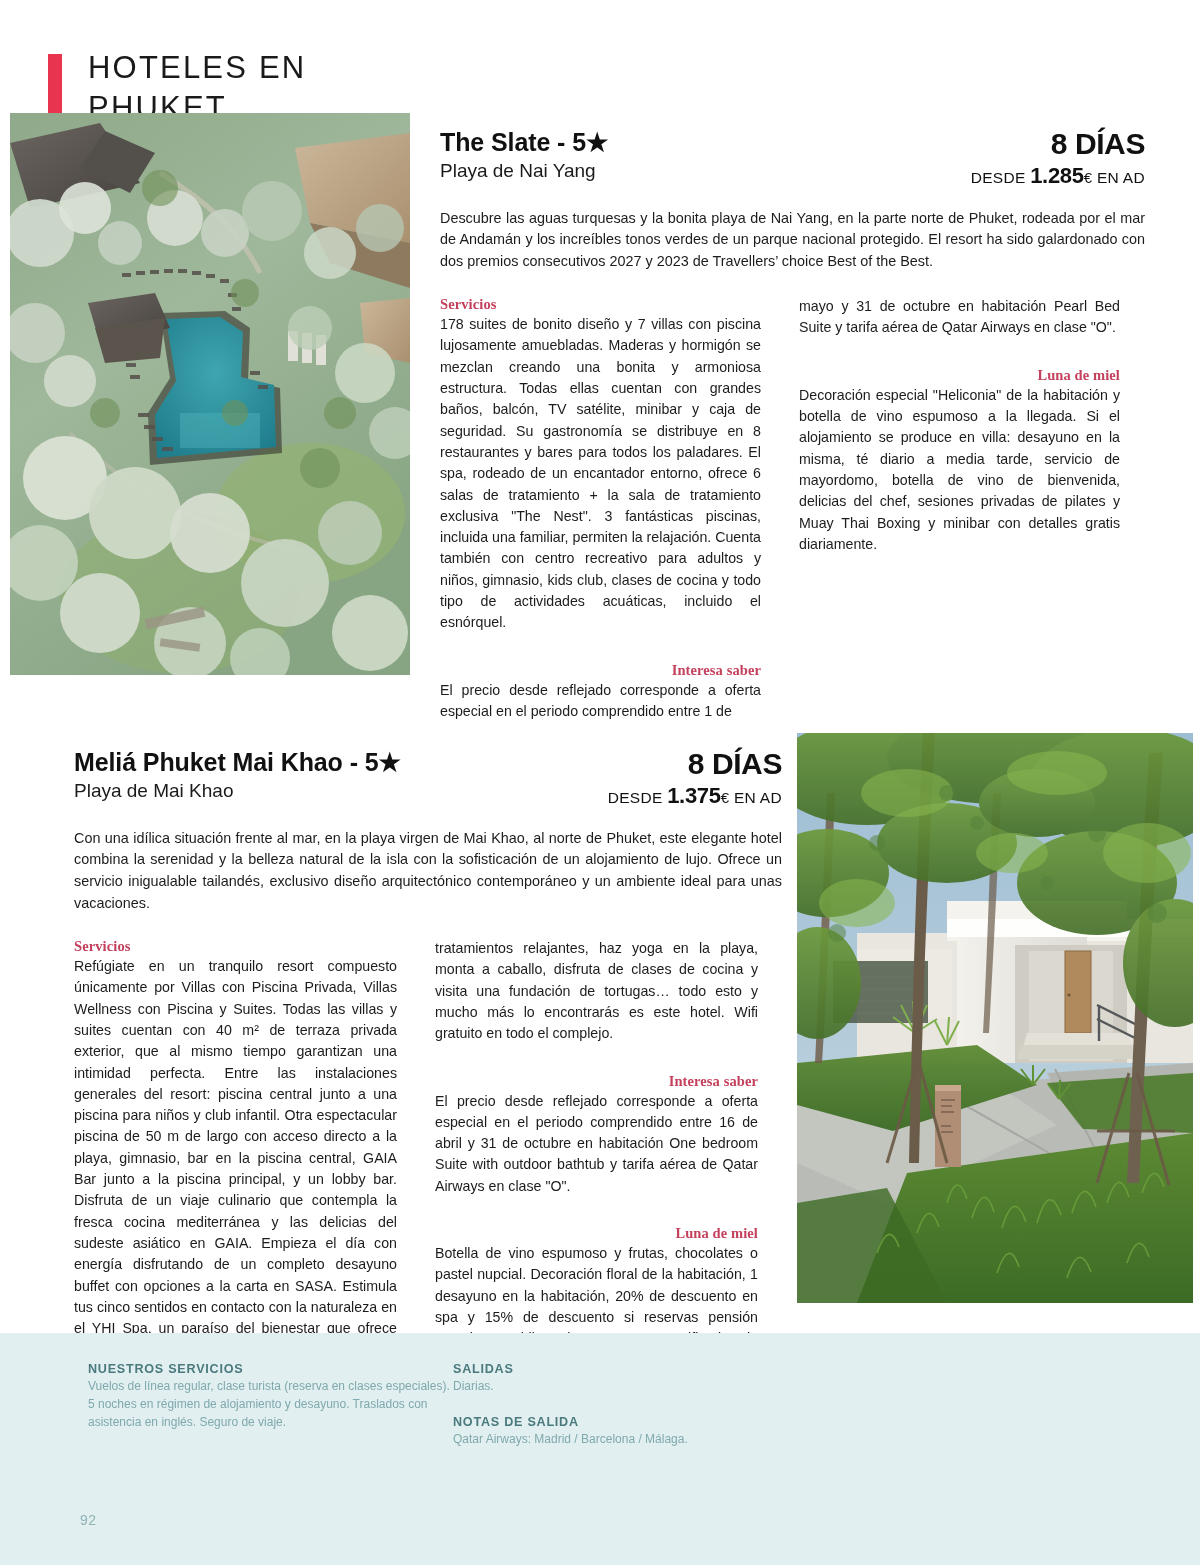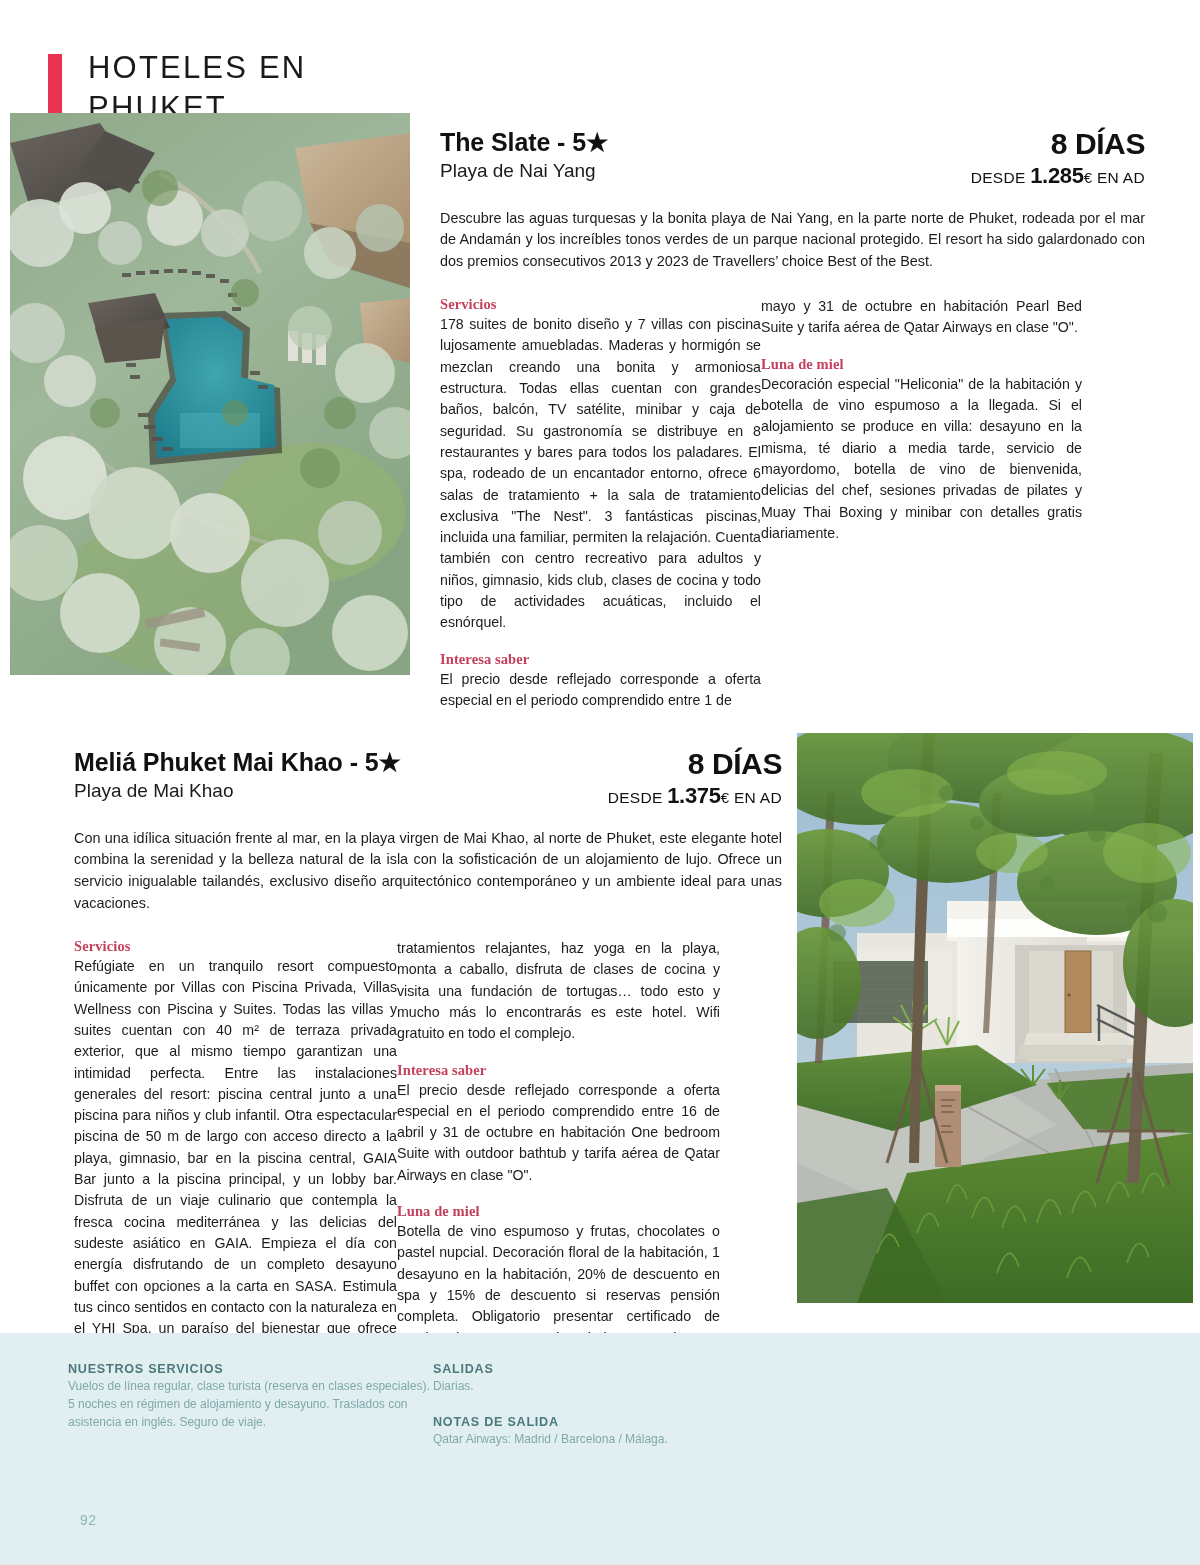--- a/index.html
+++ b/index.html
@@ -107,54 +107,55 @@
     margin-top: 19px;
     font-size: 14.4px;
     line-height: 1.52;
     color: #1c1c1c;
     text-align: justify;
   }
 
   
   .cols {
     display: flex;
+    gap: 38px;
     margin-top: 23px;
   }
   .col { width: 321px; }
   .hotel-2 .col { width: 323px; }
 
   .sec-title {
     font-family: "Liberation Serif", serif;
     font-weight: bold;
     font-size: 14.5px;
     color: #C4405C;
     margin-bottom: 1px;
     letter-spacing: 0.1px;
   }
-  .sec-title.spaced { margin-top: 17px; }
+  .sec-title.spaced { margin-top: 28px; text-align: right; }
   .sec-body {
     font-size: 14.2px;
     line-height: 1.5;
     color: #1c1c1c;
     text-align: justify;
     hyphens: none;
   }
 
   
   .footer-band {
     position: absolute;
     left: 0;
     top: 1333px;
     width: 1200px;
     height: 232px;
     background: #E2EFF0;
   }
   .footer-inner {
     position: absolute;
-    left: 68px;
+    left: 88px;
     top: 29px;
     width: 1060px;
     display: flex;
   }
   .f-col-1 { width: 365px; }
   .f-col-2 { width: 363px; }
   .f-col-3 { width: 330px; }
 
   .f-head {
     font-size: 12.6px;
@@ -313,21 +314,21 @@
     </div>
     <div class="price-box">
       <div class="days">8 DÍAS</div>
       <div class="price-line">
         <span>DESDE</span>
         <span class="amount">1.285</span><span class="cur">€</span>
         <span>EN AD</span>
       </div>
     </div>
   </div>
-  <div class="hotel-intro">Descubre las aguas turquesas y la bonita playa de Nai Yang, en la parte norte de Phuket, rodeada por el mar de Andamán y los increíbles tonos verdes de un parque nacional protegido. El resort ha sido galardonado con dos premios consecutivos 2013 y 2023 de Travellers’ choice Best of the Best.</div>
+  <div class="hotel-intro">Descubre las aguas turquesas y la bonita playa de Nai Yang, en la parte norte de Phuket, rodeada por el mar de Andamán y los increíbles tonos verdes de un parque nacional protegido. El resort ha sido galardonado con dos premios consecutivos 2027 y 2023 de Travellers’ choice Best of the Best.</div>
   <div class="cols">
     <div class="col">
       <div class="sec-title">Servicios</div>
       <div class="sec-body">178 suites de bonito diseño y 7 villas con piscina lujosamente amuebladas. Maderas y hormigón se mezclan creando una bonita y armoniosa estructura. Todas ellas cuentan con grandes baños, balcón, TV satélite, minibar y caja de seguridad. Su gastronomía se distribuye en 8 restaurantes y bares para todos los paladares. El spa, rodeado de un encantador entorno, ofrece 6 salas de tratamiento + la sala de tratamiento exclusiva "The Nest". 3 fantásticas piscinas, incluida una familiar, permiten la relajación. Cuenta también con centro recreativo para adultos y niños, gimnasio, kids club, clases de cocina y todo tipo de actividades acuáticas, incluido el esnórquel.</div>
       <div class="sec-title spaced">Interesa saber</div>
       <div class="sec-body">El precio desde reflejado corresponde a oferta especial en el periodo comprendido entre 1 de</div>
     </div>
     <div class="col">
       <div class="sec-body">mayo y 31 de octubre en habitación Pearl Bed Suite y tarifa aérea de Qatar Airways en clase "O".</div>
       <div class="sec-title spaced">Luna de miel</div>

